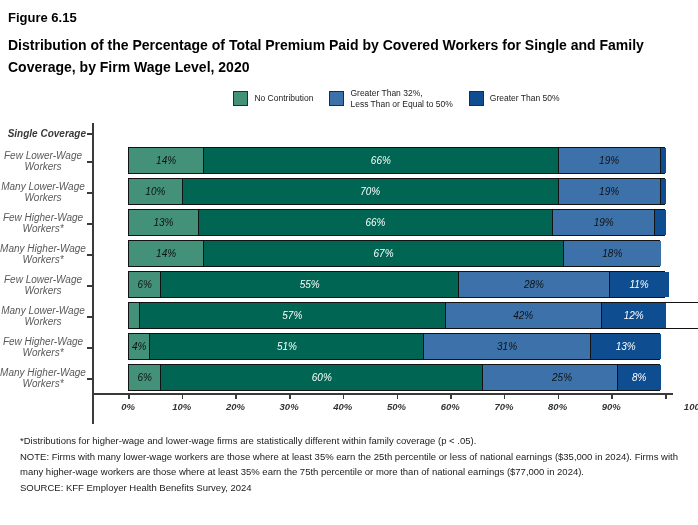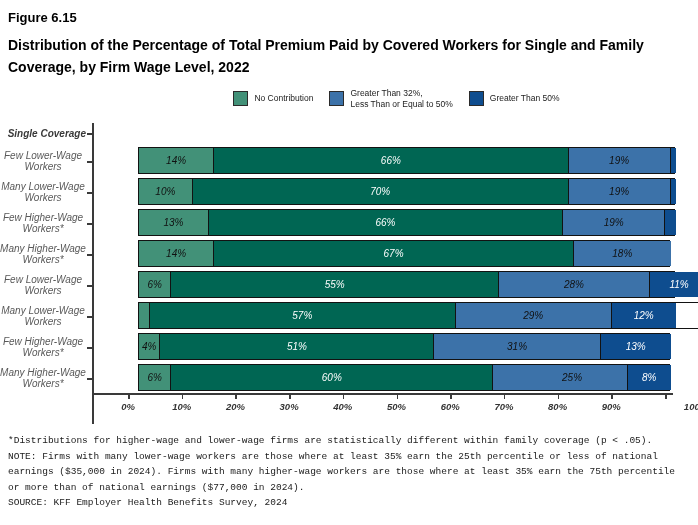--- a/index.html
+++ b/index.html
@@ -17,41 +17,41 @@
 
   #chart{position:relative;margin-top:12px;font-style:italic;}
   .y-axis-line{position:absolute;left:92px;top:2px;width:2px;height:301px;background:#3a3a3a;}
   .group-row{position:relative;height:24px;}
   .group-label{position:absolute;left:0;width:86px;top:50%;transform:translateY(-50%);
                text-align:right;font-size:10px;font-weight:bold;color:#3a3a3a;line-height:11px;}
   .cat-tick{position:absolute;left:87px;top:50%;width:5px;height:2px;background:#3a3a3a;}
   .bar-row{position:relative;height:31px;}
   .cat-label{position:absolute;left:0;width:86px;top:50%;transform:translateY(-50%);
              text-align:center;font-size:10px;line-height:11px;color:#595959;}
-  .bar-track{position:absolute;left:128px;top:2px;height:27px;margin-left:10px;}
+  .bar-track{position:absolute;left:128px;top:2px;height:27px;}
   .bar{display:flex;height:27px;border:1.5px solid #121212;box-sizing:border-box;}
   .seg{height:100%;display:flex;align-items:center;justify-content:center;box-sizing:border-box;flex:none;overflow:hidden;}
   .seg:not(:last-child){border-right:1.5px solid #121212;}
   .seg-label{font-size:10px;white-space:nowrap;}
 
   .x-axis{position:relative;height:26px;}
   .x-line{position:absolute;left:92px;top:0;width:581px;height:2px;background:#3a3a3a;}
   .x-tick{position:absolute;top:2px;width:1.5px;height:4px;background:#3a3a3a;}
   .x-tick-label{position:absolute;top:8px;transform:translateX(-50%);font-size:9.5px;font-weight:bold;color:#333;}
 
-  .footnotes{margin:14px 9px 0 8px;font-family:Liberation Mono, monospace;}
+  .footnotes{margin:14px 9px 0 20px;}
   .footnotes p{margin:0;font-size:9.5px;line-height:15.5px;color:#1a1a1a;}
 </style>
 </head>
 <body>
 
 <div class="page">
   <div class="titles">
     <p class="figure-label">Figure 6.15</p>
-    <h1 class="chart-title">Distribution of the Percentage of Total Premium Paid by Covered Workers for Single and Family Coverage, by Firm Wage Level, 2022</h1>
+    <h1 class="chart-title">Distribution of the Percentage of Total Premium Paid by Covered Workers for Single and Family Coverage, by Firm Wage Level, 2020</h1>
   </div>
 
   <div class="legend" id="legend">
       <div class="legend-item">
         <span class="legend-swatch" style="background: rgb(66, 145, 120);"></span>
         <span class="legend-label">No Contribution</span>
       </div>
       <div class="legend-item">
         <span class="legend-swatch" style="background: rgb(60, 114, 169);"></span>
         <span class="legend-label">Greater Than 32%,
@@ -141,21 +141,21 @@
         </div>
       </div>
       <div class="bar-row">
         <span class="cat-label">Few Lower-Wage Workers</span>
         <span class="cat-tick"></span>
         <div class="bar-track">
           <div class="bar" style="width: 537px;">
             <div class="seg" style="width: 32.22px; background: rgb(66, 145, 120);">
               <span class="seg-label" style="color: rgb(17, 17, 17);">6%</span>
             </div>
-            <div class="seg" style="width: 328px; background: rgb(0, 102, 83);">
+            <div class="seg" style="width: 298px; background: rgb(0, 102, 83);">
               <span class="seg-label" style="color: rgb(255, 255, 255);">55%</span>
             </div>
             <div class="seg" style="width: 150.36px; background: rgb(60, 114, 169);">
               <span class="seg-label" style="color: rgb(17, 17, 17);">28%</span>
             </div>
             <div class="seg" style="width: 59.07px; background: rgb(14, 77, 143);">
               <span class="seg-label" style="color: rgb(255, 255, 255);">11%</span>
             </div>
           </div>
         </div>
@@ -163,21 +163,21 @@
       <div class="bar-row">
         <span class="cat-label">Many Lower-Wage Workers</span>
         <span class="cat-tick"></span>
         <div class="bar-track">
           <div class="bar" style="width: 586px;">
             <div class="seg" style="width: 10.74px; background: rgb(66, 145, 120);"></div>
             <div class="seg" style="width: 306.09px; background: rgb(0, 102, 83);">
               <span class="seg-label" style="color: rgb(255, 255, 255);">57%</span>
             </div>
             <div class="seg" style="width: 155.73px; background: rgb(60, 114, 169);">
-              <span class="seg-label" style="color: rgb(17, 17, 17);">29%</span>
+              <span class="seg-label" style="color: rgb(17, 17, 17);">42%</span>
             </div>
             <div class="seg" style="width: 64.44px; background: rgb(14, 77, 143);">
               <span class="seg-label" style="color: rgb(255, 255, 255);">12%</span>
             </div>
           </div>
         </div>
       </div>
       <div class="bar-row">
         <span class="cat-label">Few Higher-Wage Workers*</span>
         <span class="cat-tick"></span>

